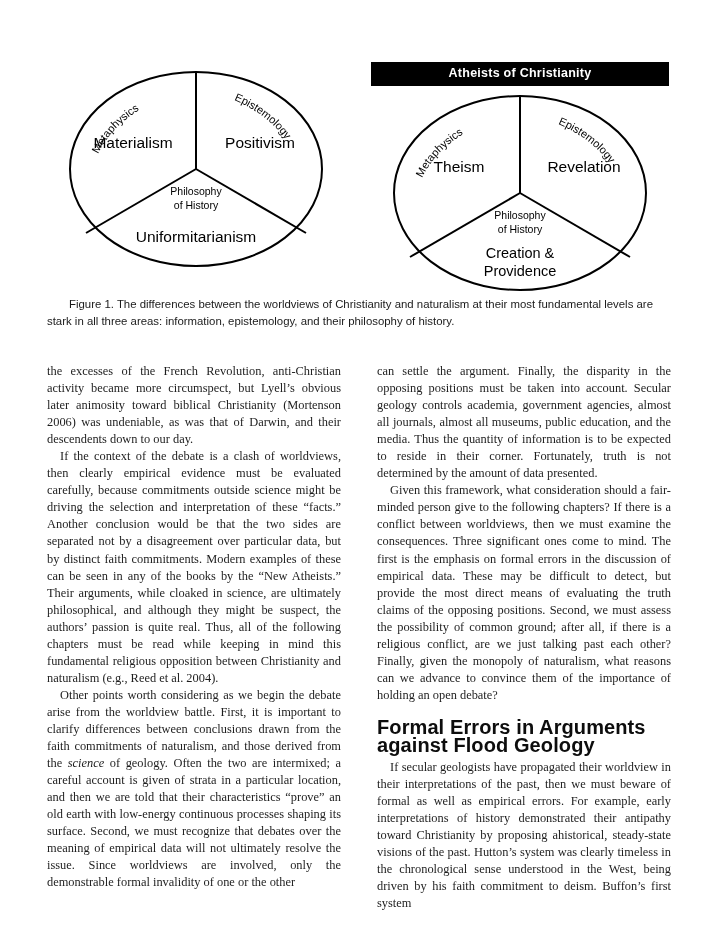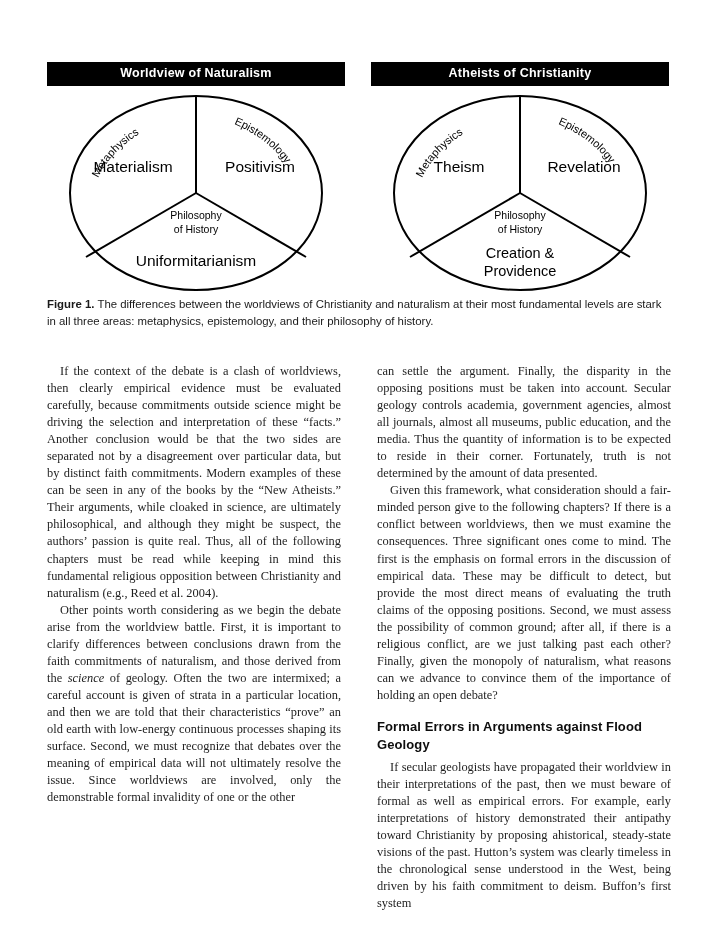--- a/index.html
+++ b/index.html
@@ -103,21 +103,21 @@
   .caption {
     position: absolute;
     left: 47px;
     top: 296px;
     width: 624px;
     font-family: "Liberation Sans", sans-serif;
     font-size: 11.4px;
     line-height: 16.5px;
     color: #1a1a1a;
   }
-  .caption b { font-weight: 700; }
+  .caption b { font-weight: 400; margin-left: 22px; }
 
   
   .columns {
     position: absolute;
     left: 47px;
     top: 363px;
     width: 624px;
     height: 552px;
     display: flex;
     justify-content: space-between;
@@ -134,39 +134,38 @@
     text-indent: 0;
     color: #1d1d1d;
     -webkit-hyphens: none;
     hyphens: none;
   }
   p.body.indent { text-indent: 13px; }
   p.body i { font-style: italic; }
 
   h2.section {
     font-family: "Liberation Sans", sans-serif;
-    font-size: 13px;
+    font-size: 20px;
     font-weight: 700;
     line-height: 18.5px;
     margin: 14px 0 4px 0;
     color: #0d0d0d;
     letter-spacing: .1px;
   }
 </style>
 </head>
 <body>
 
 <div class="page">
 
 
   <div class="figure-block">
     <div class="panels">
 
       <div class="panel">
-        <div class="panel-title">Worldview of Naturalism</div>
         <div class="venn-wrap">
           <svg width="298" height="198" viewBox="0 0 298 198" xmlns="http://www.w3.org/2000/svg">
             <defs>
               <path id="arcL-left" d="M 44,118 A 126,97 0 0 1 128,25" fill="none"></path>
               <path id="arcL-right" d="M 172,25 A 126,97 0 0 1 254,116" fill="none"></path>
             </defs>
             <ellipse cx="149" cy="99" rx="126" ry="97" fill="#ffffff" stroke="#000000" stroke-width="2"></ellipse>
 
             <line x1="149" y1="99" x2="149" y2="2" stroke="#000000" stroke-width="2"></line>
             <line x1="149" y1="99" x2="39" y2="163" stroke="#000000" stroke-width="2"></line>
@@ -219,26 +218,27 @@
             <text class="lbl-major-sm" x="149" y="164" text-anchor="middle">Creation &amp;</text>
             <text class="lbl-major-sm" x="149" y="182" text-anchor="middle">Providence</text>
           </svg>
         </div>
       </div>
 
     </div>
   </div>
 
   <div class="caption">
-    <b>Figure 1.</b><span> The differences between the worldviews of Christianity and naturalism at their most fundamental levels are stark in all three areas: metaphysics, epistemology, and their philosophy of history.</span>
+    <b>Figure 1.</b><span> The differences between the worldviews of Christianity and naturalism at their most fundamental levels are stark in all three areas: information, epistemology, and their philosophy of history.</span>
   </div>
 
   <div class="columns">
 
     <div class="col">
+      <p class="body">the excesses of the French Revolution, anti-Christian activity became more circumspect, but Lyell’s obvious later animosity toward biblical Christianity (Mortenson 2006) was undeniable, as was that of Darwin, and their descendents down to our day.</p>
       <p class="body indent">If the context of the debate is a clash of worldviews, then clearly empirical evidence must be evaluated carefully, because commitments outside science might be driving the selection and interpretation of these “facts.” Another conclusion would be that the two sides are separated not by a disagreement over particular data, but by distinct faith commitments. Modern examples of these can be seen in any of the books by the “New Atheists.” Their arguments, while cloaked in science, are ultimately philosophical, and although they might be suspect, the authors’ passion is quite real. Thus, all of the following chapters must be read while keeping in mind this fundamental religious opposition between Christianity and naturalism (e.g., Reed et al. 2004).</p>
       <p class="body indent"><span>Other points worth considering as we begin the debate arise from the worldview battle. First, it is important to clarify differences between conclusions drawn from the faith commitments of naturalism, and those derived from the </span><i>science</i><span> of geology. Often the two are intermixed; a careful account is given of strata in a particular location, and then we are told that their characteristics “prove” an old earth with low-energy continuous processes shaping its surface. Second, we must recognize that debates over the meaning of empirical data will not ultimately resolve the issue. Since worldviews are involved, only the demonstrable formal invalidity of one or the other</span></p>
     </div>
 
     <div class="col">
       <p class="body">can settle the argument. Finally, the disparity in the opposing positions must be taken into account. Secular geology controls academia, government agencies, almost all journals, almost all museums, public education, and the media. Thus the quantity of information is to be expected to reside in their corner. Fortunately, truth is not determined by the amount of data presented.</p>
       <p class="body indent">Given this framework, what consideration should a fair-minded person give to the following chapters? If there is a conflict between worldviews, then we must examine the consequences. Three significant ones come to mind. The first is the emphasis on formal errors in the discussion of empirical data. These may be difficult to detect, but provide the most direct means of evaluating the truth claims of the opposing positions. Second, we must assess the possibility of common ground; after all, if there is a religious conflict, are we just talking past each other? Finally, given the monopoly of naturalism, what reasons can we advance to convince them of the importance of holding an open debate?</p>
       <h2 class="section">Formal Errors in Arguments against Flood Geology</h2>
       <p class="body indent">If secular geologists have propagated their worldview in their interpretations of the past, then we must beware of formal as well as empirical errors. For example, early interpretations of history demonstrated their antipathy toward Christianity by proposing ahistorical, steady-state visions of the past. Hutton’s system was clearly timeless in the chronological sense understood in the West, being driven by his faith commitment to deism. Buffon’s first system</p>
     </div>

